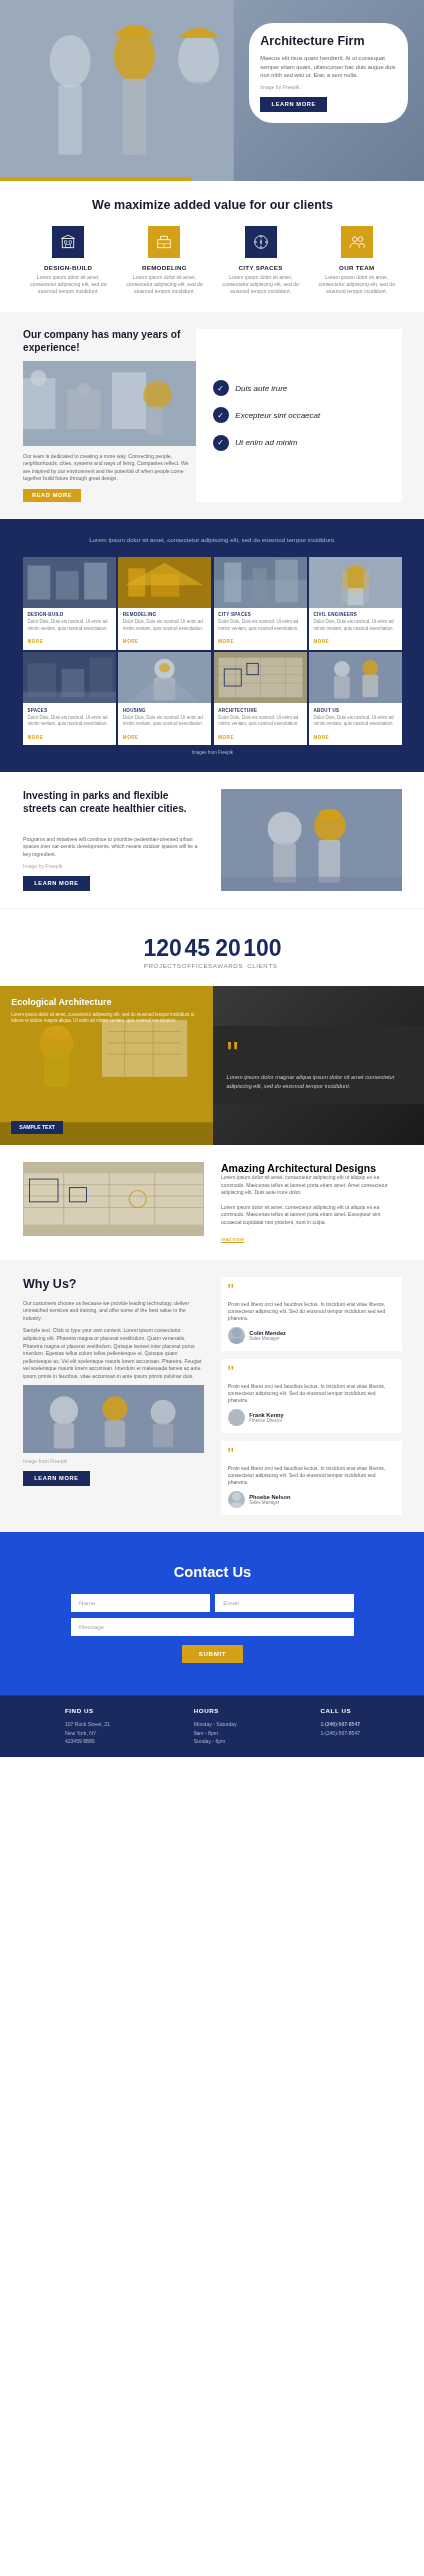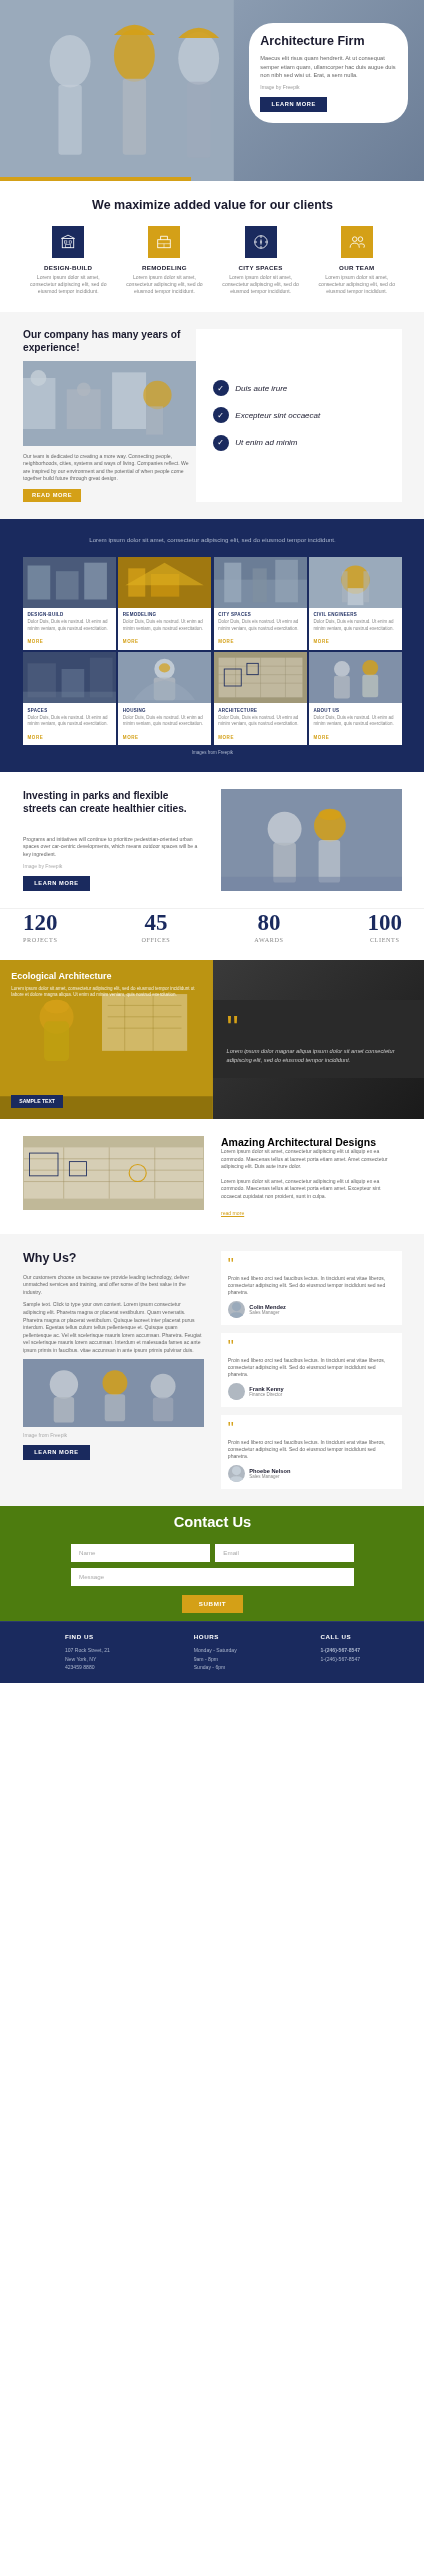--- a/index.html
+++ b/index.html
@@ -298,25 +298,24 @@
       flex: 1;
       height: 102px;
       background: linear-gradient(160deg, #b0b8c1 0%, #7a8fa5 100%);
       position: relative;
       overflow: hidden;
     }
 
     
     .stats-section {
       background: white;
-      padding: 1px 23px 17px;
-      display: flex;
-      justify-content: space-between;
+      padding: 26px 23px 17px;
+      display: flex;
+      justify-content: center;
       border-top: 1.1px solid #f0f0f0;
-      font-family: Liberation Serif, serif;
     }
     .stat-item {
       text-align: center;
     }
     .stat-number {
       font-size: 23px;
       font-weight: bold;
       color: #1a2a5e;
     }
     .stat-label {
@@ -516,22 +515,22 @@
       font-weight: bold;
       color: #1a1a2e;
     }
     .author-role {
       font-size: 4.5px;
       color: #888;
     }
 
     
     .contact-section {
-      background: #4d7c0f;
-      padding: 8px 23px;
+      background: #1d4ed8;
+      padding: 32px 23px;
       text-align: center;
     }
     .contact-section h2 {
       font-size: 14.7px;
       color: white;
       font-weight: bold;
       margin-bottom: 14px;
     }
     .contact-form {
       display: flex;
@@ -899,21 +898,21 @@
 <section class="stats-section">
   <div class="stat-item">
     <div class="stat-number">120</div>
     <div class="stat-label">PROJECTS</div>
   </div>
   <div class="stat-item">
     <div class="stat-number">45</div>
     <div class="stat-label">OFFICES</div>
   </div>
   <div class="stat-item">
-    <div class="stat-number">80</div>
+    <div class="stat-number">20</div>
     <div class="stat-label">AWARDS</div>
   </div>
   <div class="stat-item">
     <div class="stat-number">100</div>
     <div class="stat-label">CLIENTS</div>
   </div>
 </section>
 
 <section class="ecological-section">
   <div class="eco-left">

